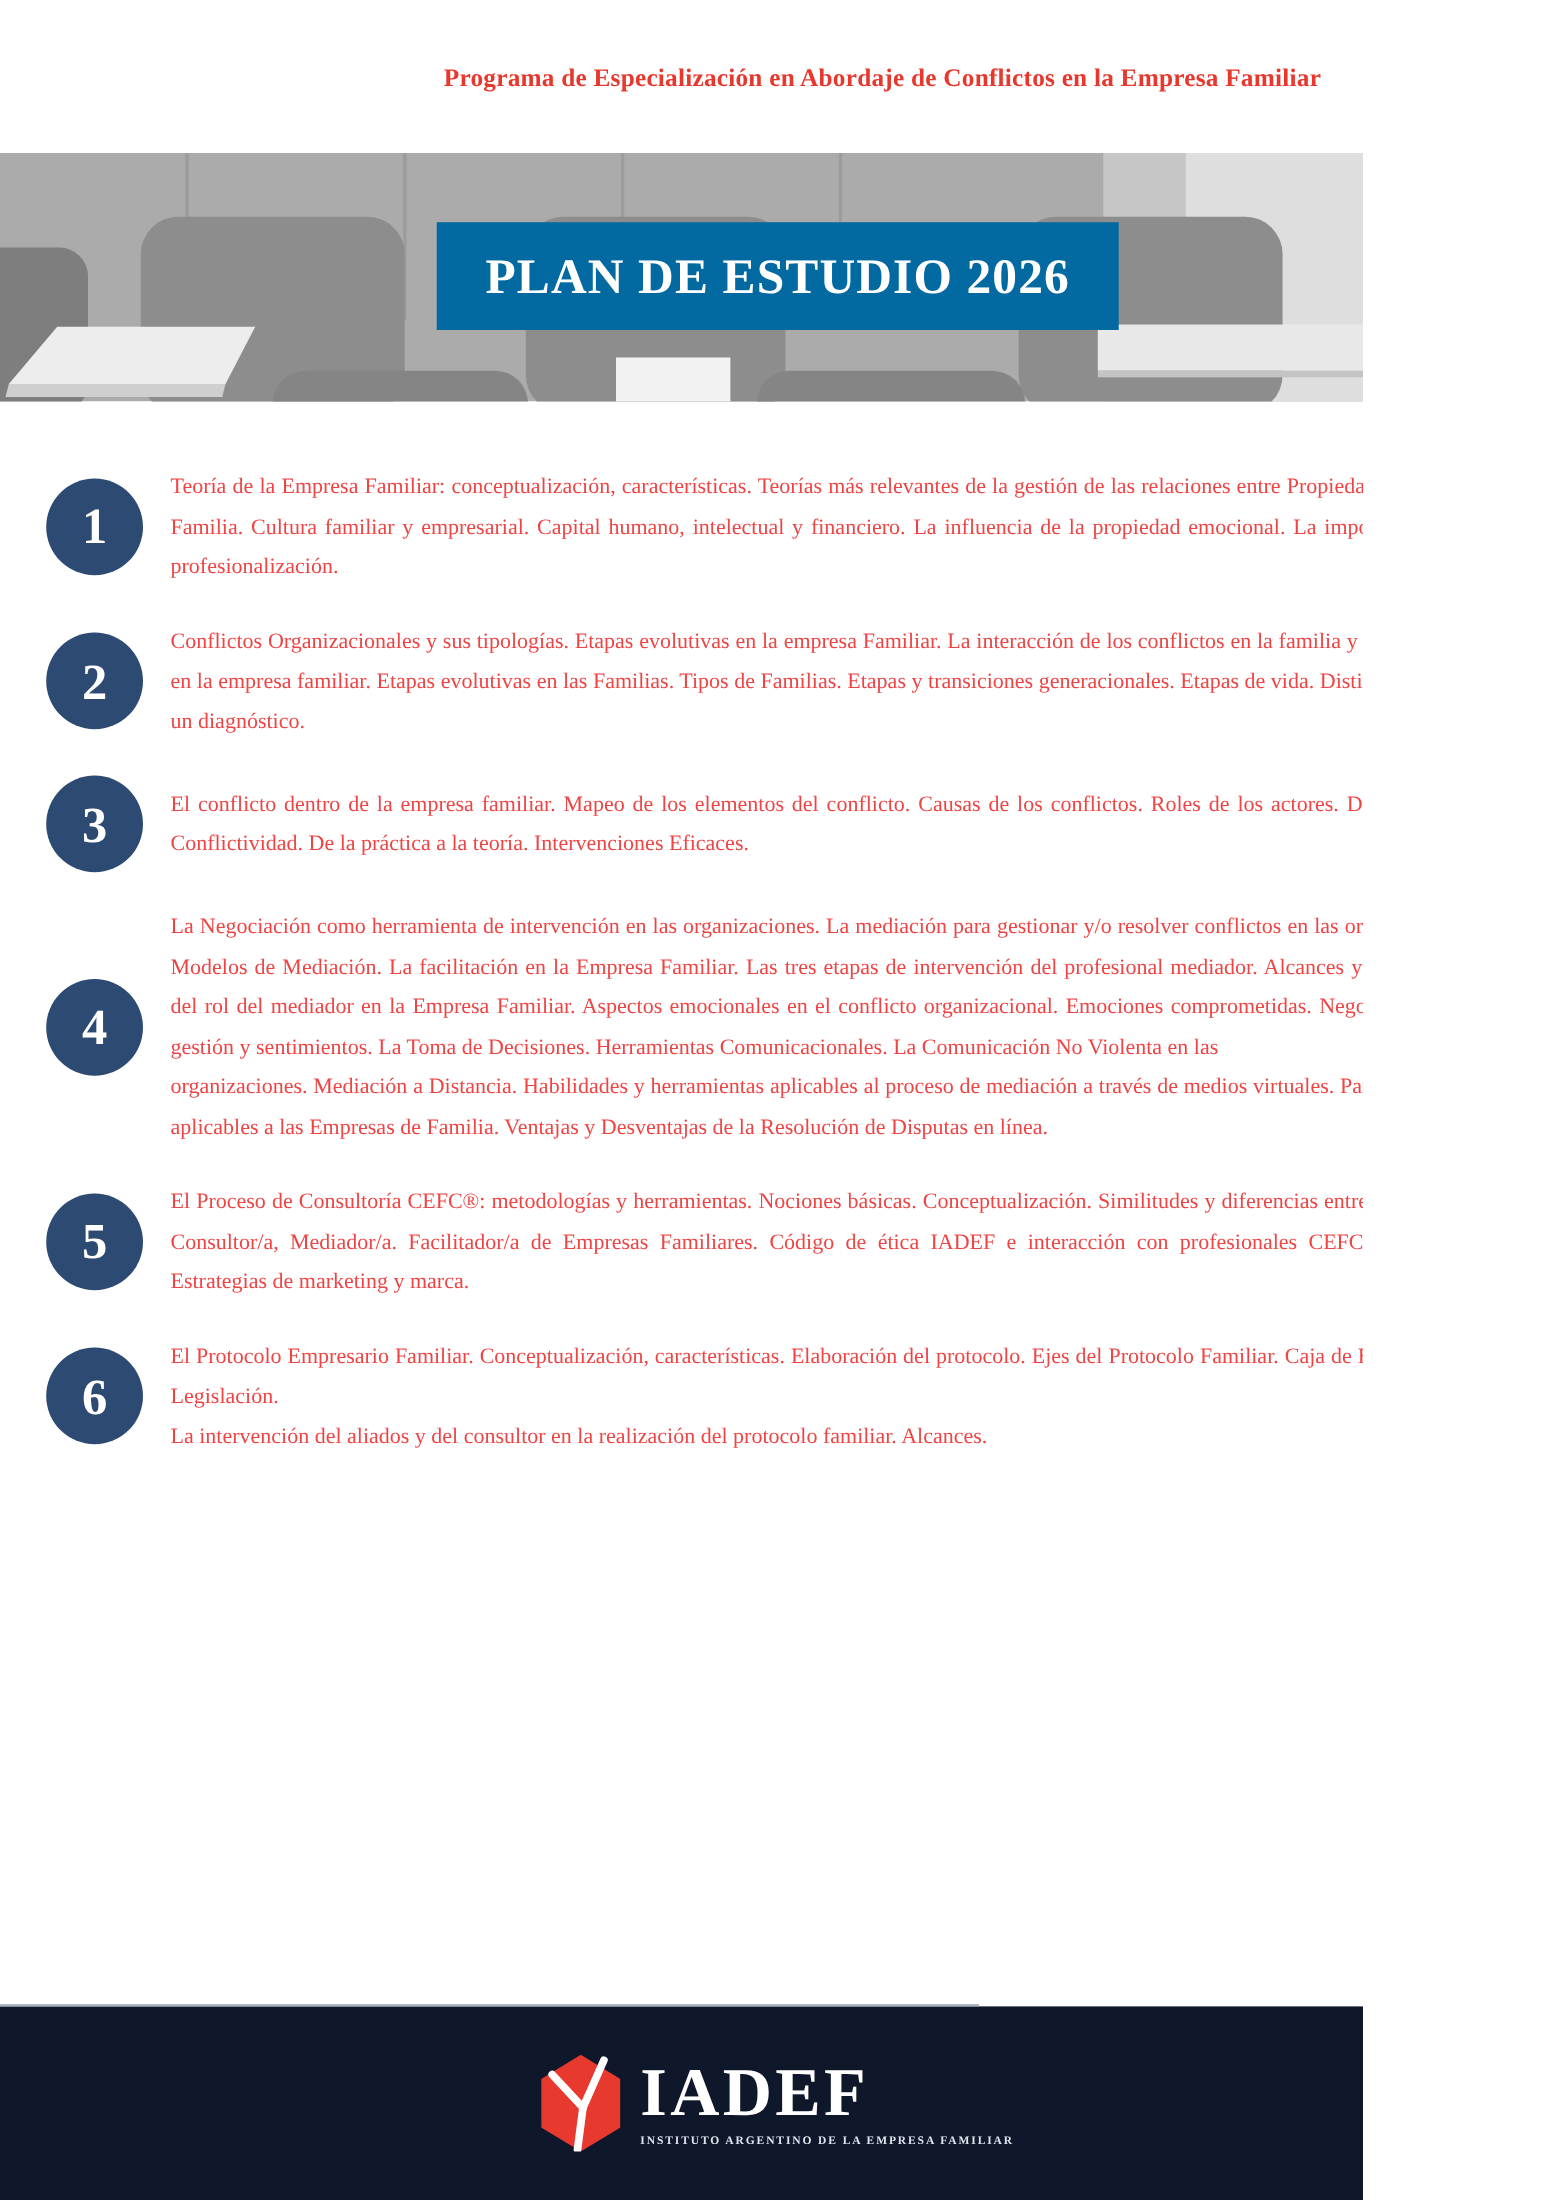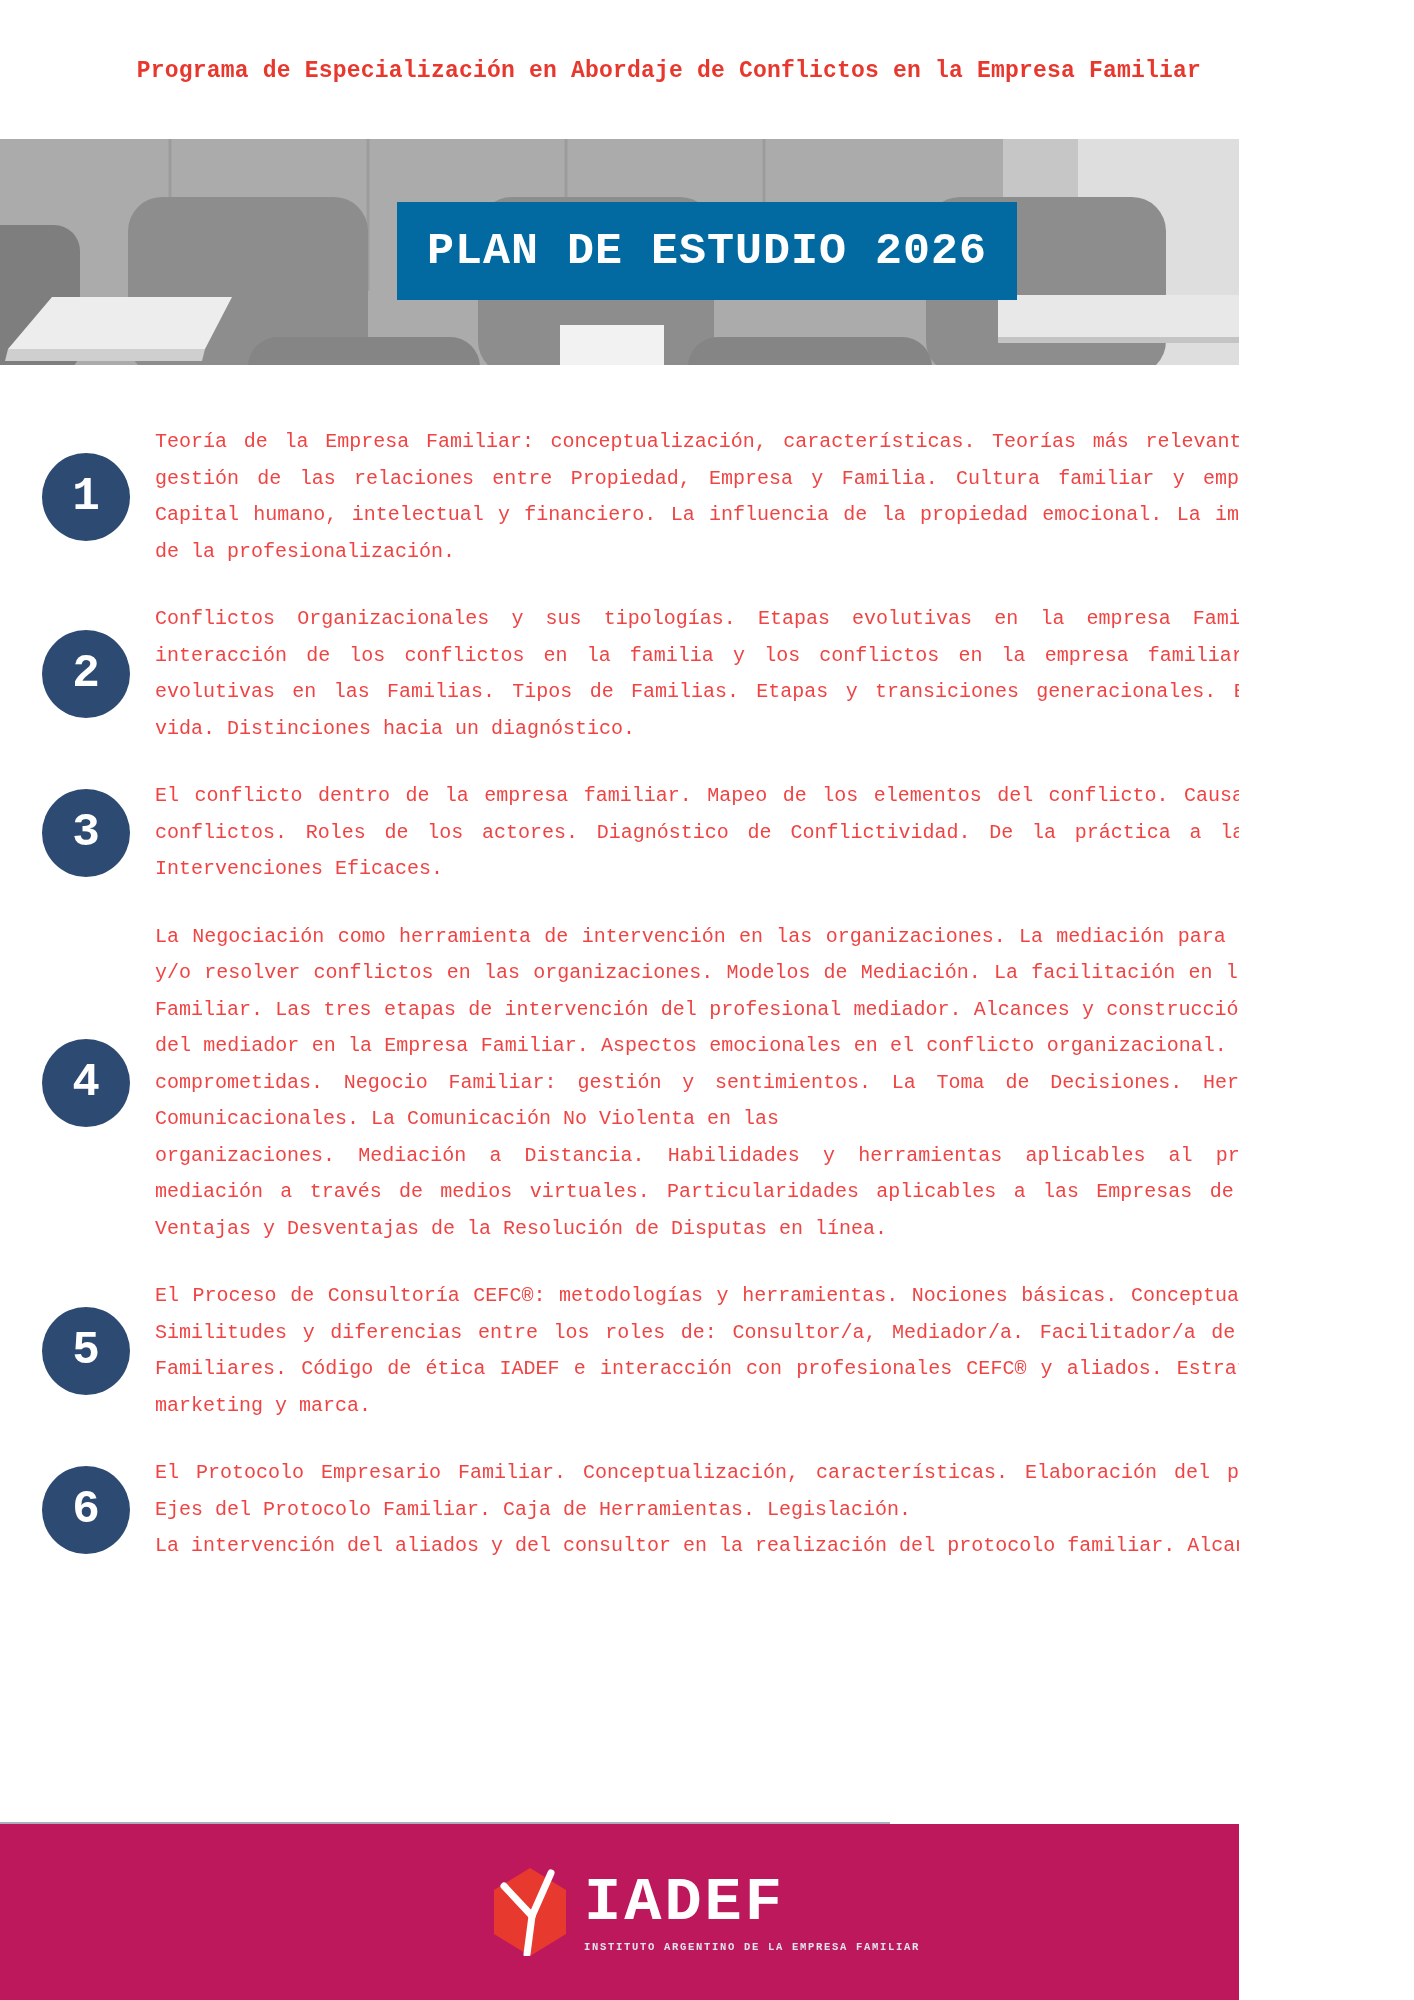--- a/index.html
+++ b/index.html
@@ -2,21 +2,21 @@
 <html><head>
 <meta charset="utf-8">
 <style>
   html, body { margin: 0; padding: 0; background: #ffffff; }
   .page {
     position: relative;
     width: 1239px;
     height: 2000px;
     background: #ffffff;
     overflow: hidden;
-    font-family: Liberation Mono, monospace;
+    font-family: Liberation Serif, serif;
   }
 
   
   .program-title {
     position: absolute;
     top: 58px;
     right: 38px;
     font-size: 23px;
     font-weight: 700;
     color: #e8382e;
@@ -87,21 +87,21 @@
     white-space: pre-line;
   }
 
   
   .footer {
     position: absolute;
     left: 0;
     top: 1824px;
     width: 1414px;
     height: 176px;
-    background: #be185d;
+    background: #0f172a;
     display: flex;
     align-items: center;
     justify-content: center;
   }
   .footer::before {
     content: "";
     position: absolute;
     top: -2px;
     left: 0;
     width: 890px;

